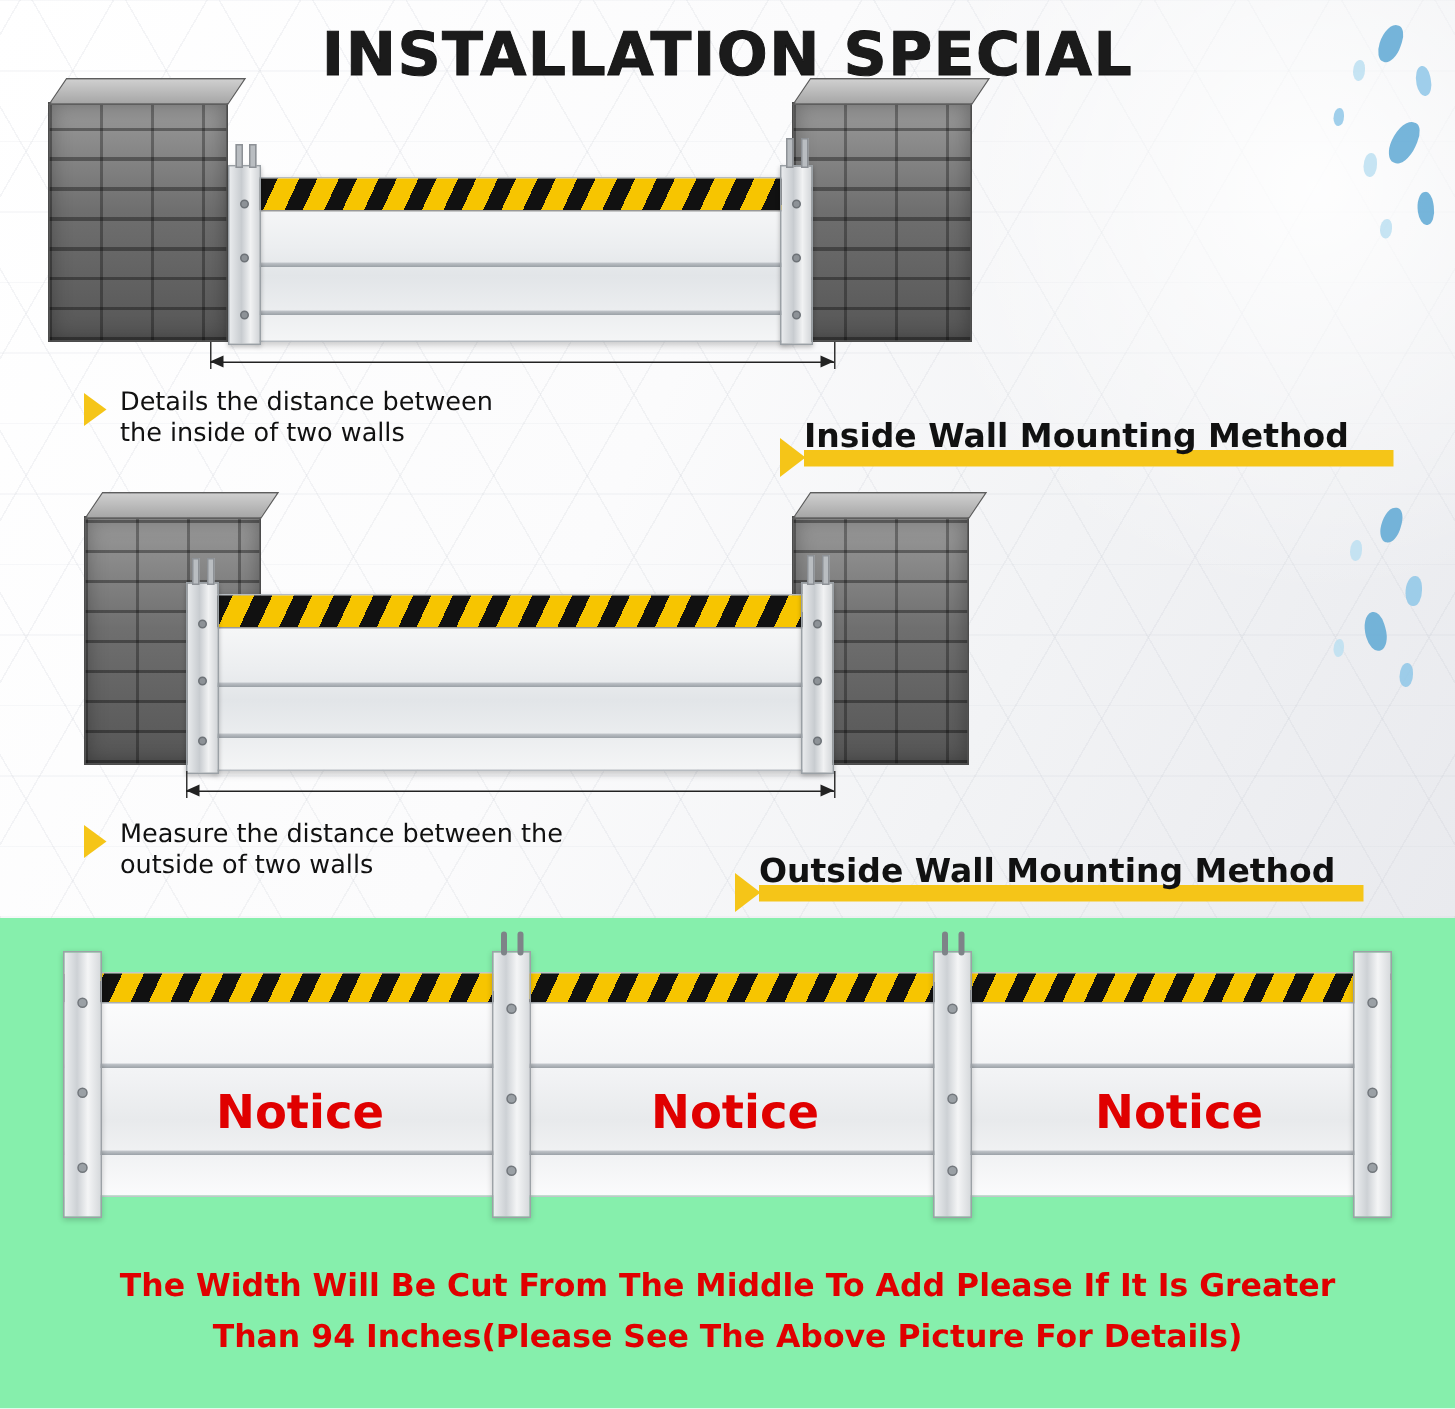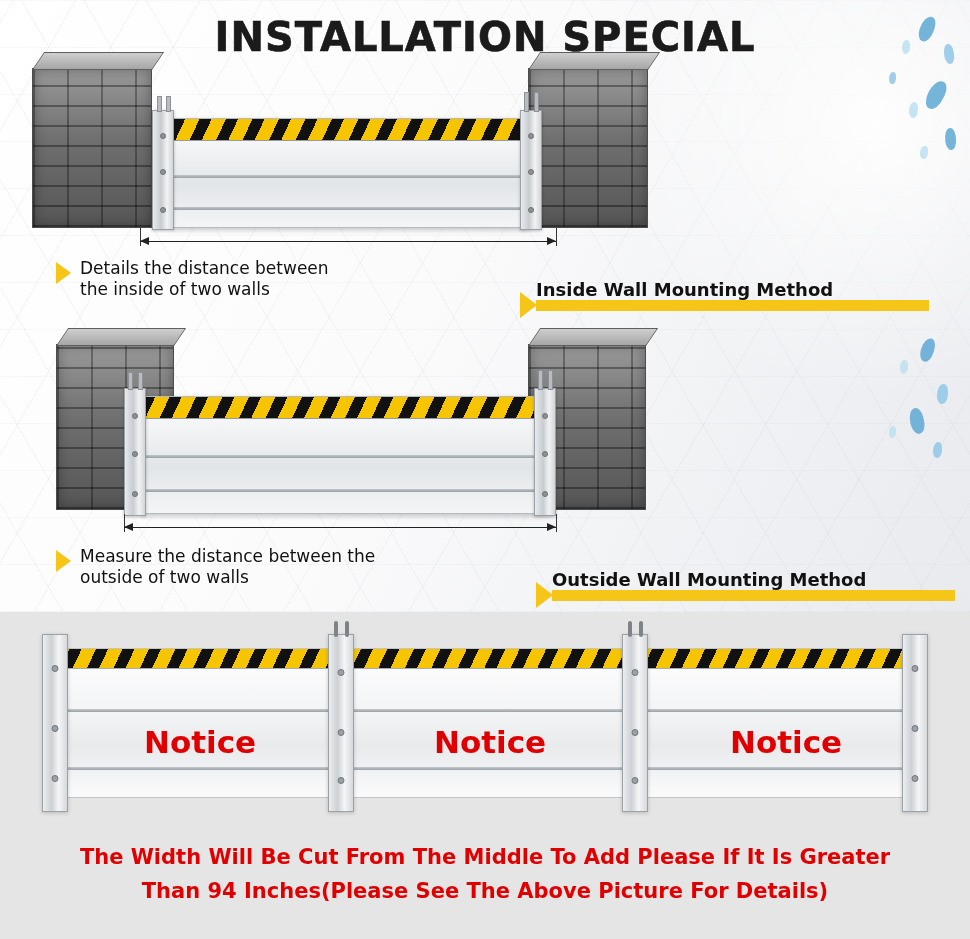--- a/index.html
+++ b/index.html
@@ -147,28 +147,28 @@
     border-bottom: 13px solid transparent;
     border-left: 17px solid #f5c518;
   }
   .banner .bar-strip {
     height: 11px; background: #f5c518; margin-left: -1px;
   }
   .banner .label {
     position: absolute; left: 4px; top: -13px;
     font-family: "DejaVu Sans", sans-serif;
     font-weight: 700;
-    font-size: 18px;
+    font-size: 22px;
     color: #111;
     white-space: nowrap;
     padding-left: 12px;
   }
 
   
-  .bottom-wrap { position: absolute; left: 0; top: 612px; width: 970px; height: 327px; background:#e5e5e5; }
+  .bottom-wrap { position: absolute; left: 0; top: 612px; width: 970px; height: 327px; background:#86efac; }
   .long-barrier { position: absolute; left: 42px; top: 36px; width: 886px; height: 170px; }
   .lb-body {
     position: absolute; left: 0; top: 0; width: 886px; height: 150px;
     background: linear-gradient(180deg, #ffffff 0%, #f2f3f5 45%, #e8eaec 66%, #fbfbfc 100%);
     border: 1px solid #c2c6ca;
   }
   .lb-hazard {
     position: absolute; left: 0; right: 0; top: 0; height: 20px;
     background: repeating-linear-gradient(115deg, #111 0 11px, #f7c500 11px 24px);
     border-bottom: 1px solid #a8adb2;
@@ -320,21 +320,21 @@
     <div class="tick" style="left:124px; top:514px; height:18px;"></div>
     <div class="tick" style="left:556px; top:514px; height:18px;"></div>
     <div class="measure" style="left:124px; top:527px; width:432px;"></div>
 
     <div class="callout" style="left:56px; top:546px;">
       <div class="chev"></div>
       <div class="callout-text">Measure the distance between the
 outside of two walls</div>
     </div>
 
-    <div class="banner" style="left:536px; top:582px; width:420px;">
+    <div class="banner" style="left:490px; top:582px; width:420px;">
       <div class="bar-left"></div>
       <div class="bar-strip" style="width:403px;"></div>
       <div class="label">Outside Wall Mounting Method</div>
     </div>
   </div>
 </div>
 
 <div class="bottom-wrap">
 
   <div class="long-barrier">

